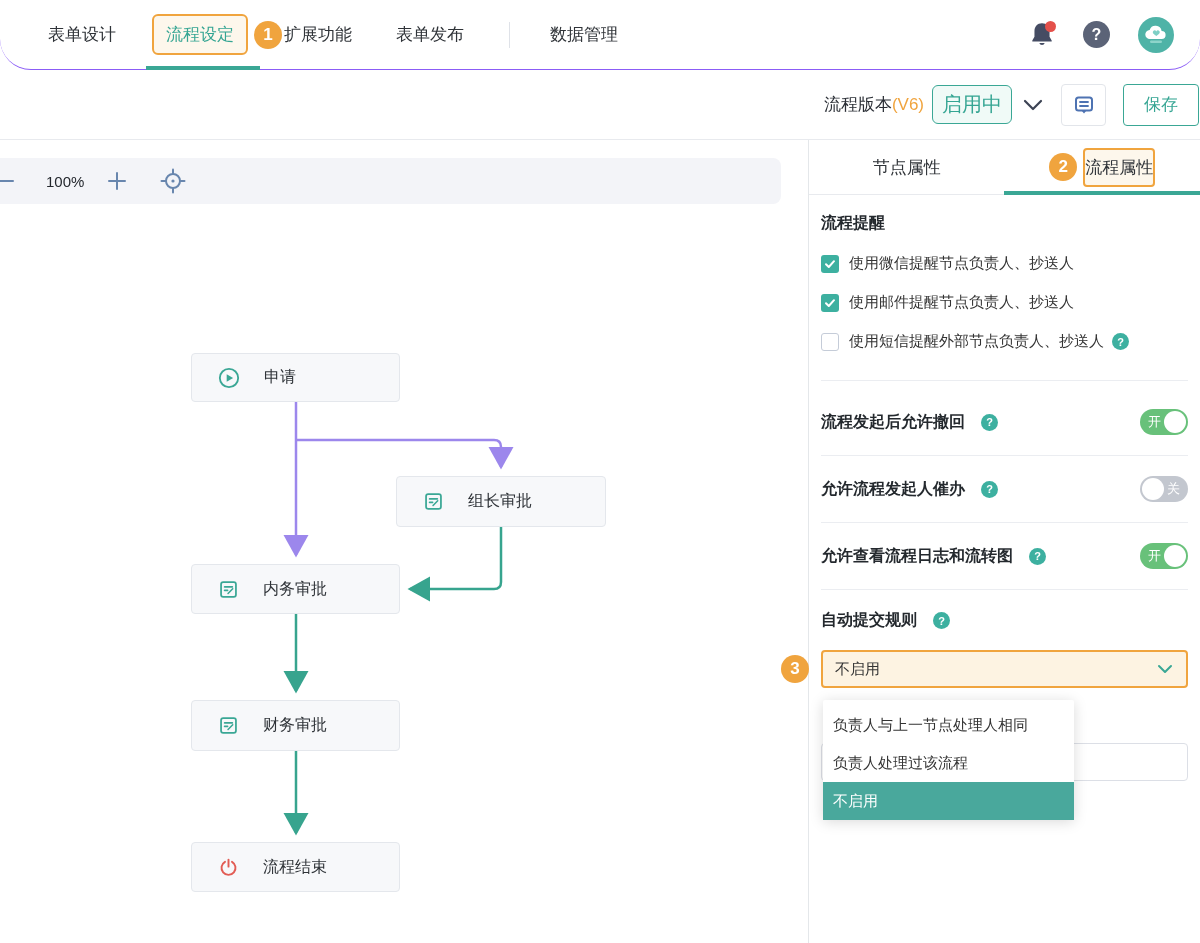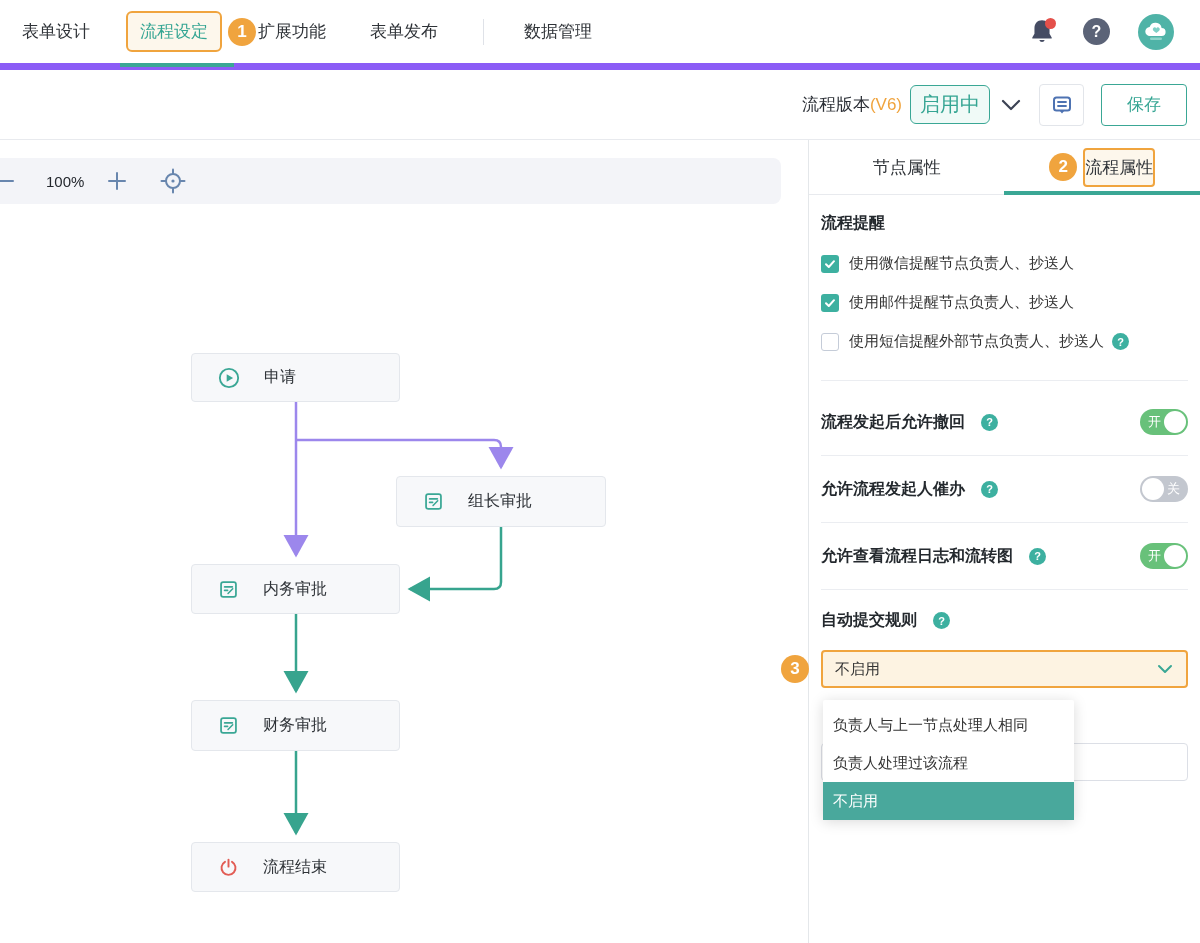--- a/index.html
+++ b/index.html
@@ -1,39 +1,39 @@
 <!DOCTYPE html>
 <html><head>
 <meta charset="utf-8">
 <style>
   * { margin:0; padding:0; box-sizing:border-box; }
   html,body { width:1200px; height:943px; background:#fff; font-family:"Liberation Sans",sans-serif; color:#2f3338; overflow:hidden; }
 
   
-  .header { height:70px; display:flex; align-items:center; padding-left:22px; border-bottom:7px solid #8b5cf6; position:relative; background:#fff; }
+  .header { height:70px; display:flex; align-items:center; padding-left:48px; border-bottom:1px solid #8b5cf6; position:relative; background:#fff;border-radius:31px; }
   .nav-item { font-size:17px; color:#2f3338; cursor:pointer; white-space:nowrap; }
   .tab-active-wrap { position:relative; height:70px; display:flex; align-items:center; margin-left:36px; }
   .hl-box { border:2px solid #f0a43e; background:#fdf7ec; border-radius:6px; padding:7px 12px; color:#35a593; font-size:17px; }
   .tab-underline { position:absolute; bottom:0; left:-6px; width:114px; height:4px; background:#3aa795; }
   .step-badge { width:28px; height:28px; border-radius:50%; background:#f0a43e; color:#fff; font-size:17px; font-weight:bold; display:flex; align-items:center; justify-content:center; flex:0 0 auto; }
   .nav-sep { width:1px; height:26px; background:#dfe2e8; margin-left:45px; }
   .header-right { margin-left:auto; display:flex; align-items:center; gap:28px; padding-right:26px; }
   .bell-wrap { position:relative; width:26px; height:28px; cursor:pointer; }
   .bell-dot { position:absolute; top:0; right:-1px; width:11px; height:11px; border-radius:50%; background:#e4504a; }
   .q-circle { width:27px; height:27px; border-radius:50%; background:#5b6377; color:#fff; font-size:16px; font-weight:bold; display:flex; align-items:center; justify-content:center; cursor:pointer; }
   .avatar { width:36px; height:36px; border-radius:50%; background:#4fb3a7; display:flex; align-items:center; justify-content:center; cursor:pointer; overflow:hidden; }
 
   
-  .subbar { height:70px; display:flex; align-items:center; justify-content:flex-end; padding-right:13px; border-bottom:1px solid #e8eaee; background:#fff; }
+  .subbar { height:70px; display:flex; align-items:center; justify-content:flex-end; padding-right:1px; border-bottom:1px solid #e8eaee; background:#fff; }
   .ver-label { font-size:17px; color:#2b2f36; }
   .ver-num { font-size:17px; color:#f0a43e; }
   .status-badge { margin-left:8px; border:1px solid #3aa795; background:#f0faf7; color:#35a593; font-size:20px; border-radius:6px; padding:5px 9px; }
   .chev-btn { margin-left:10px; cursor:pointer; display:flex; align-items:center; }
   .comment-btn { margin-left:17px; width:45px; height:42px; border:1px solid #e2e5ea; border-radius:4px; background:#fff; display:flex; align-items:center; justify-content:center; cursor:pointer; }
-  .save-btn { margin-left:17px; width:86px; height:42px; border:1px solid #3aa795; border-radius:4px; background:#fff; color:#35a593; font-size:17px; display:flex; align-items:center; justify-content:center; cursor:pointer; }
+  .save-btn { margin-left:17px; width:76px; height:42px; border:1px solid #3aa795; border-radius:4px; background:#fff; color:#35a593; font-size:17px; display:flex; align-items:center; justify-content:center; cursor:pointer; }
 
   
   .main { position:relative; height:803px; }
   .canvas { position:absolute; left:0; top:11px; width:808px; height:803px; background:#fff; }
   .canvas-toolbar { position:absolute; left:0; top:7px; width:781px; height:46px; background:#f3f4f8; border-radius:0 8px 8px 0; display:flex; align-items:center; }
   .zoom-minus { margin-left:-4px; }
   .zoom-pct { margin-left:30px; font-size:15px; color:#24282e; }
   .zoom-plus { margin-left:22px; }
   .tool-ic { cursor:pointer; display:flex; align-items:center; justify-content:center; }
   .locate { margin-left:32px; }

